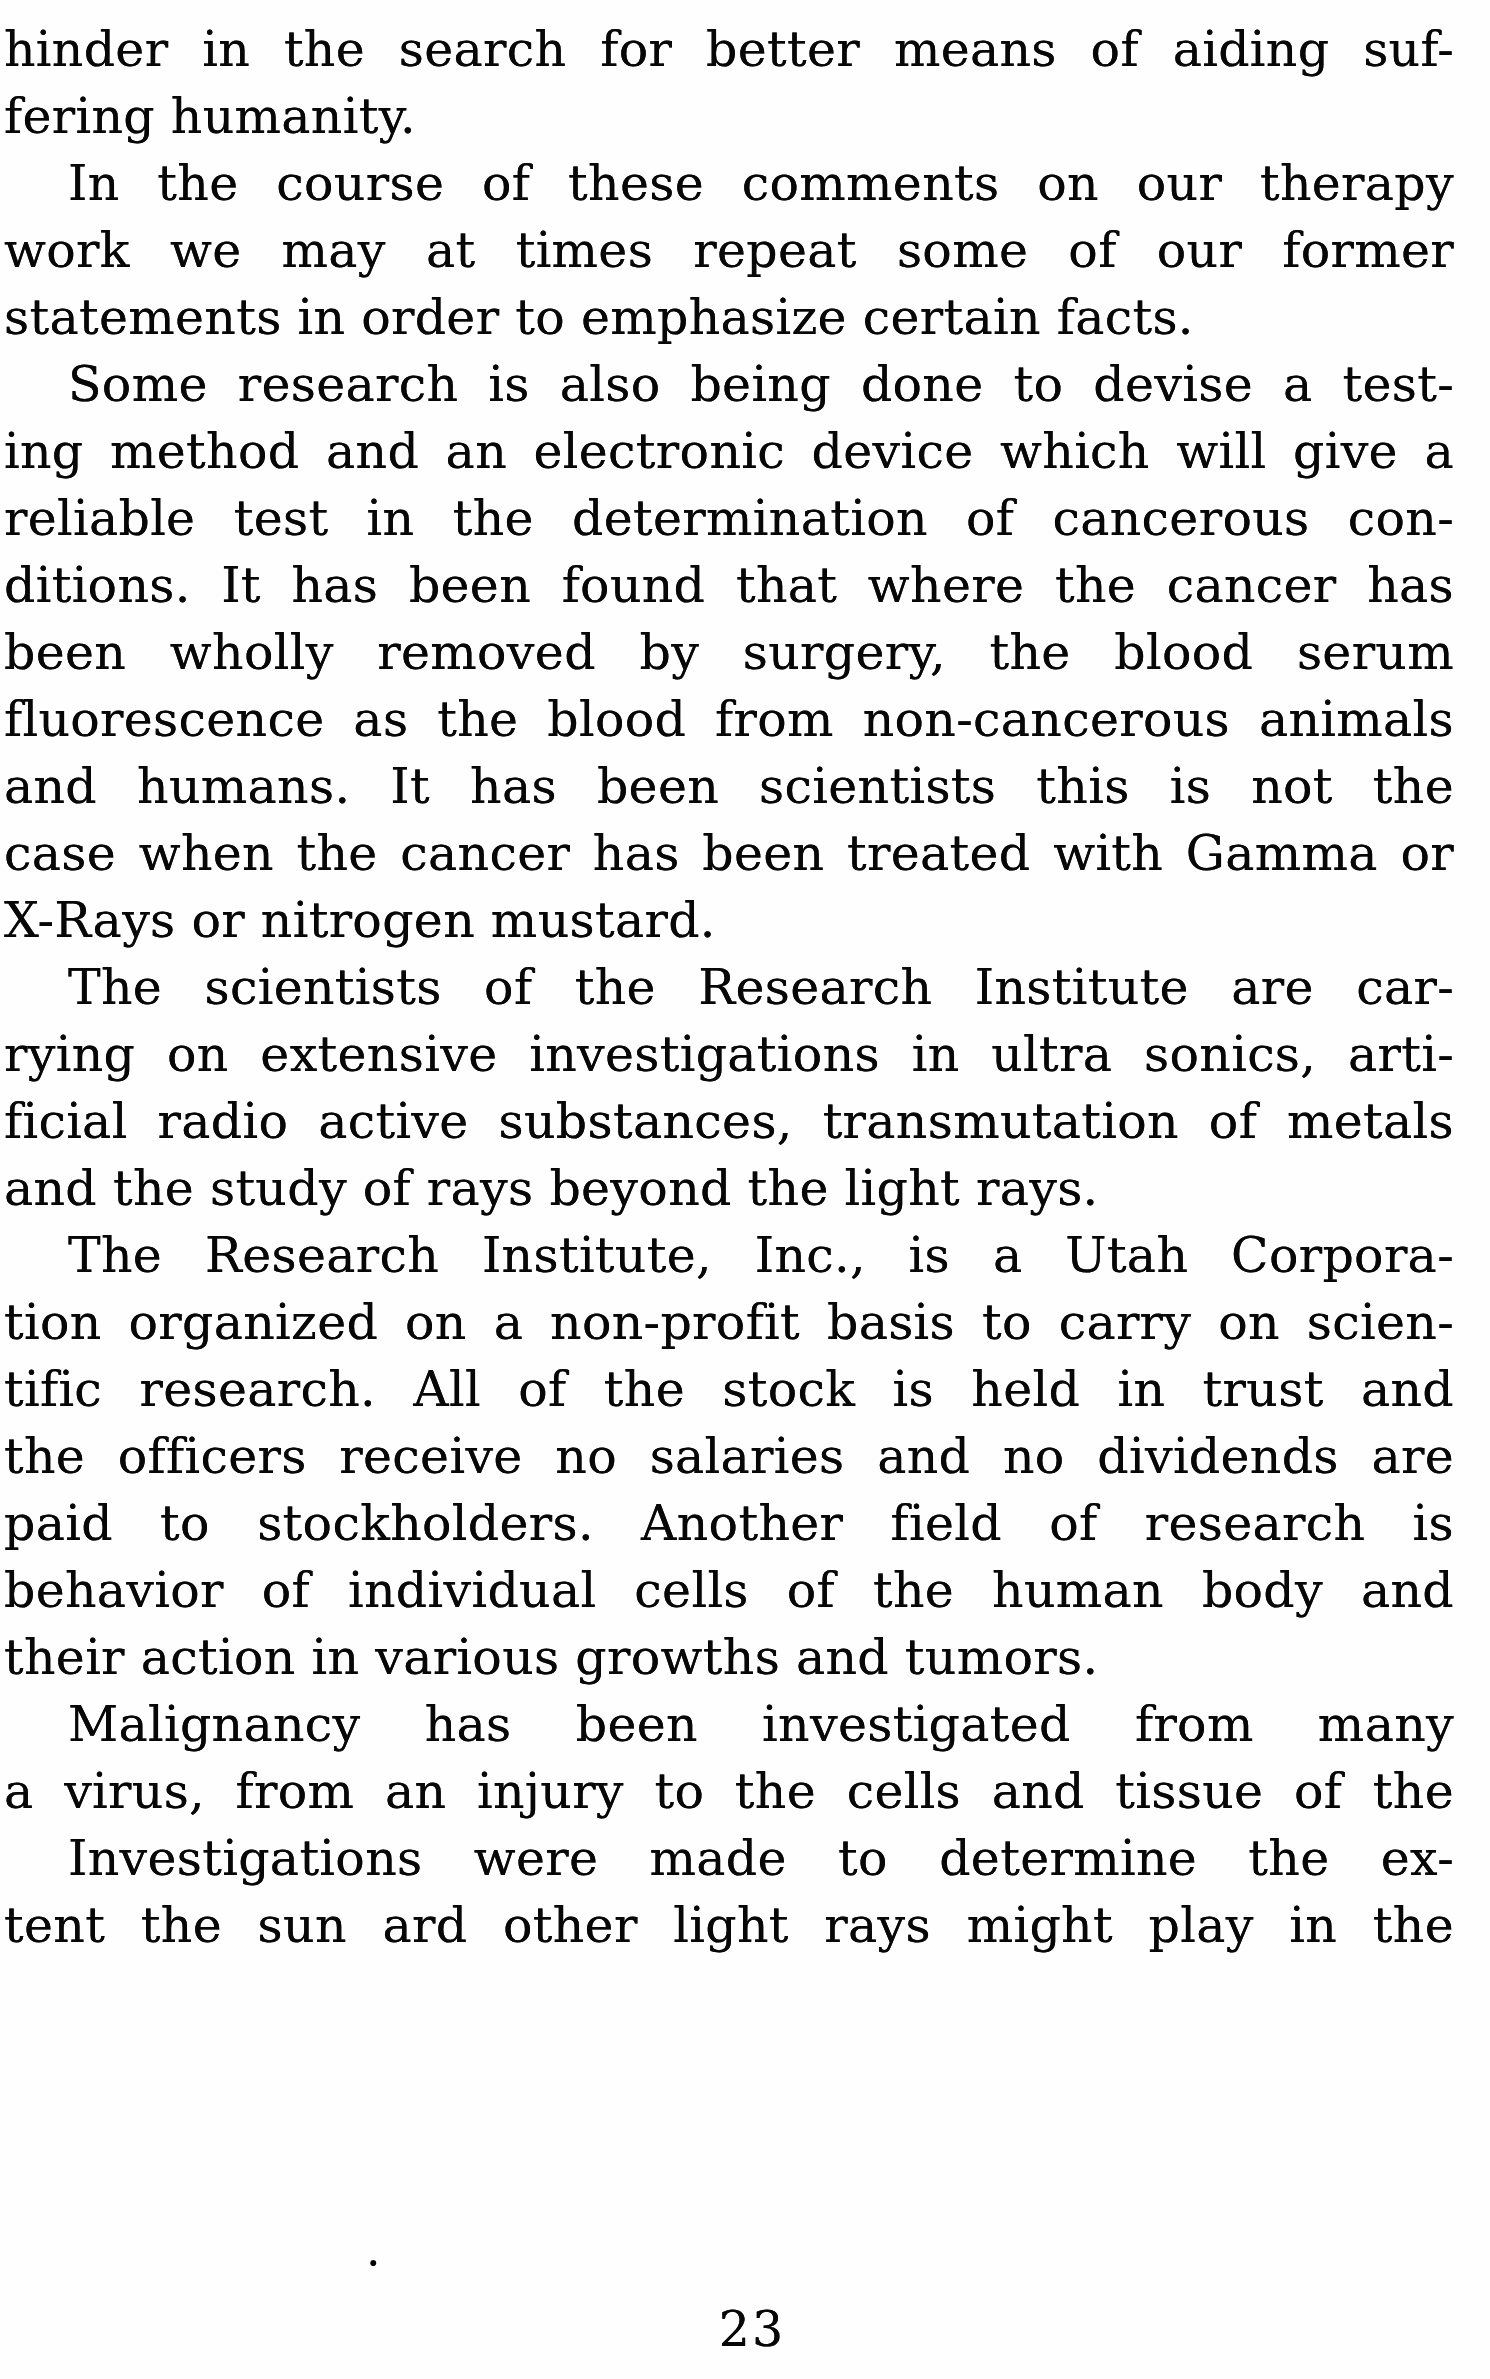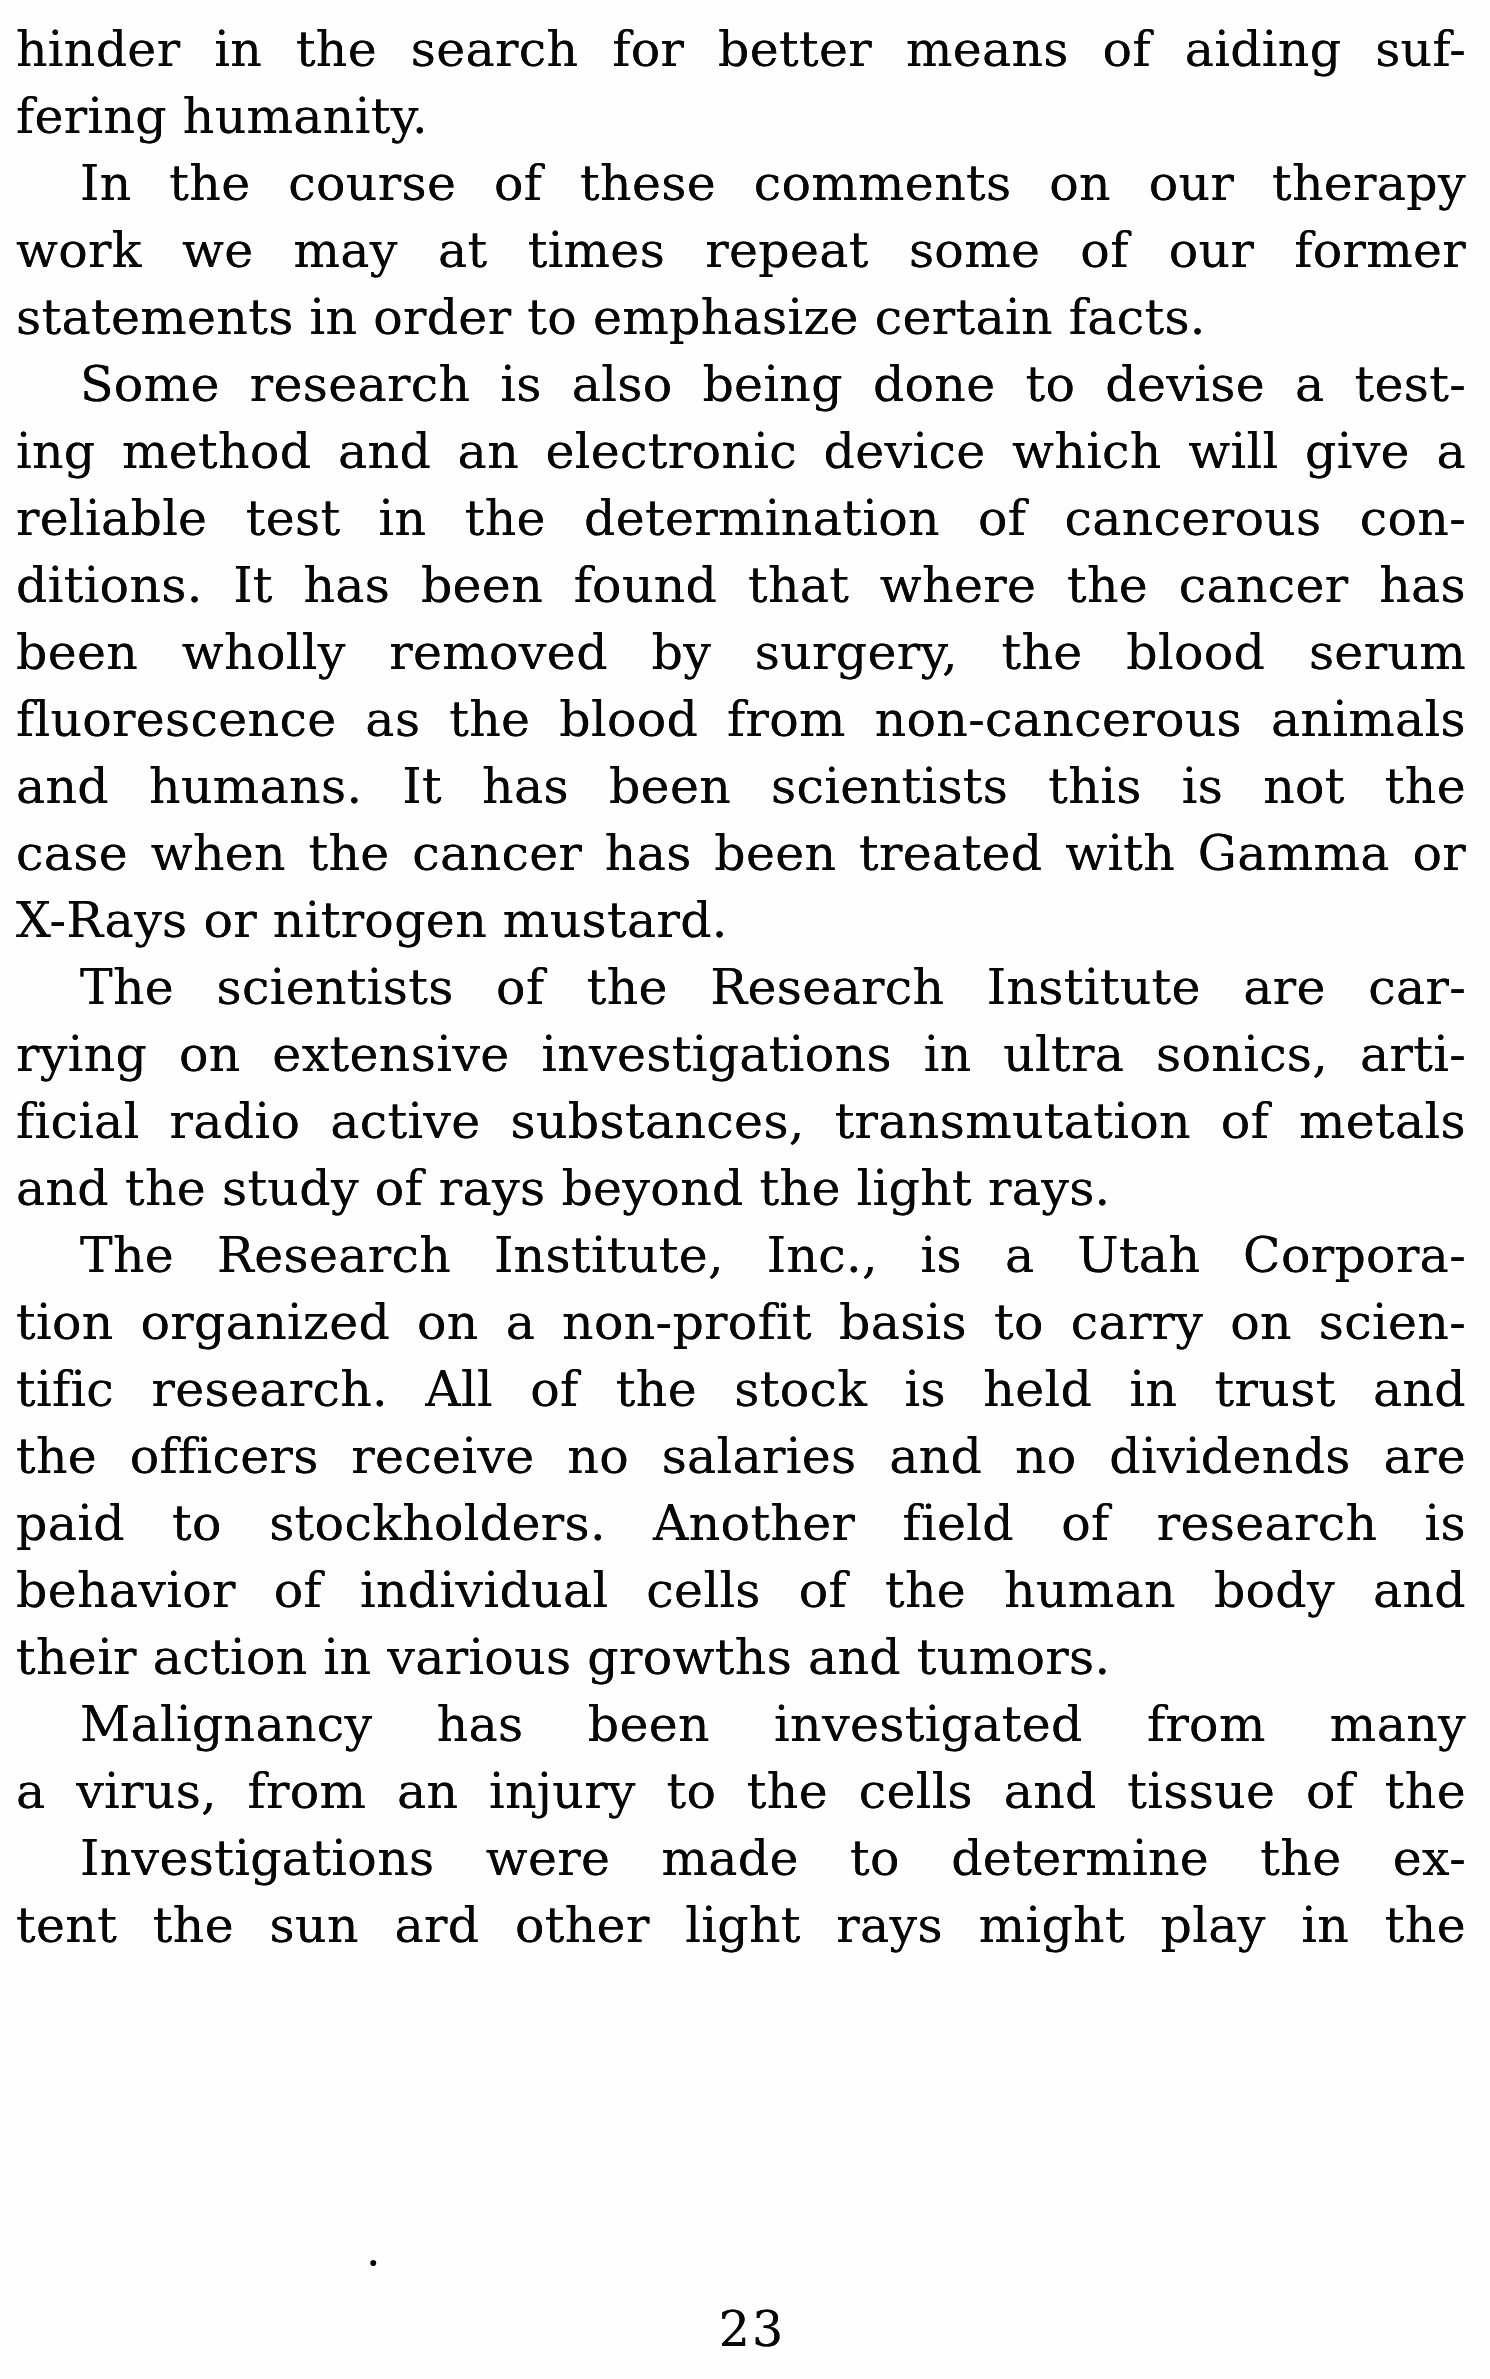--- a/index.html
+++ b/index.html
@@ -10,21 +10,21 @@
     width: 1490px;
     height: 2379px;
     background: #fefefe;
     position: relative;
     overflow: hidden;
     font-family: "DejaVu Serif", serif;
     color: #070707;
   }
   .text-block {
     position: absolute;
-    left: 16px;
+    left: 4px;
     top: 16px;
     width: 1450px;
   }
   .line {
     height: 67px;
     line-height: 67px;
     font-size: 49px;
     letter-spacing: 0.3px;
     text-align: justify;
     text-align-last: justify;

